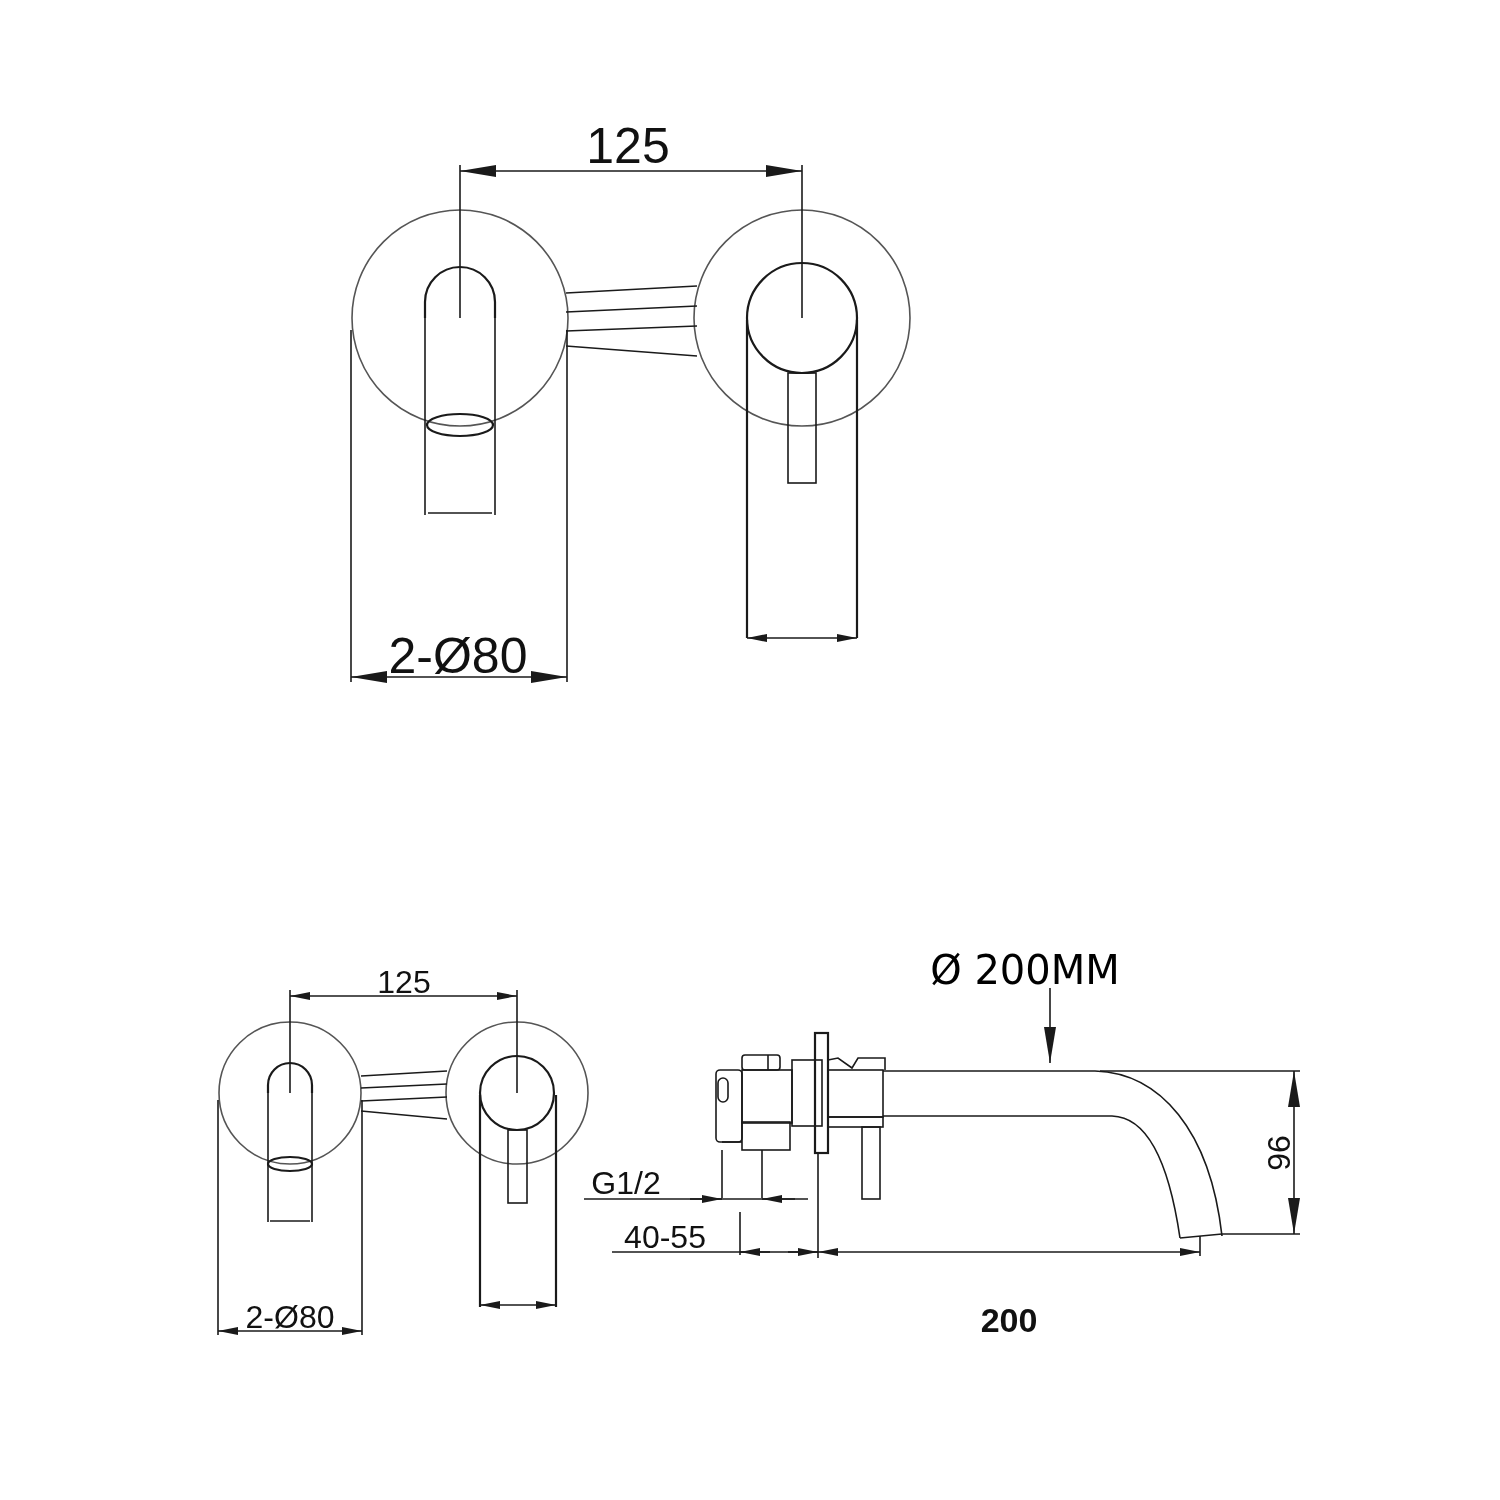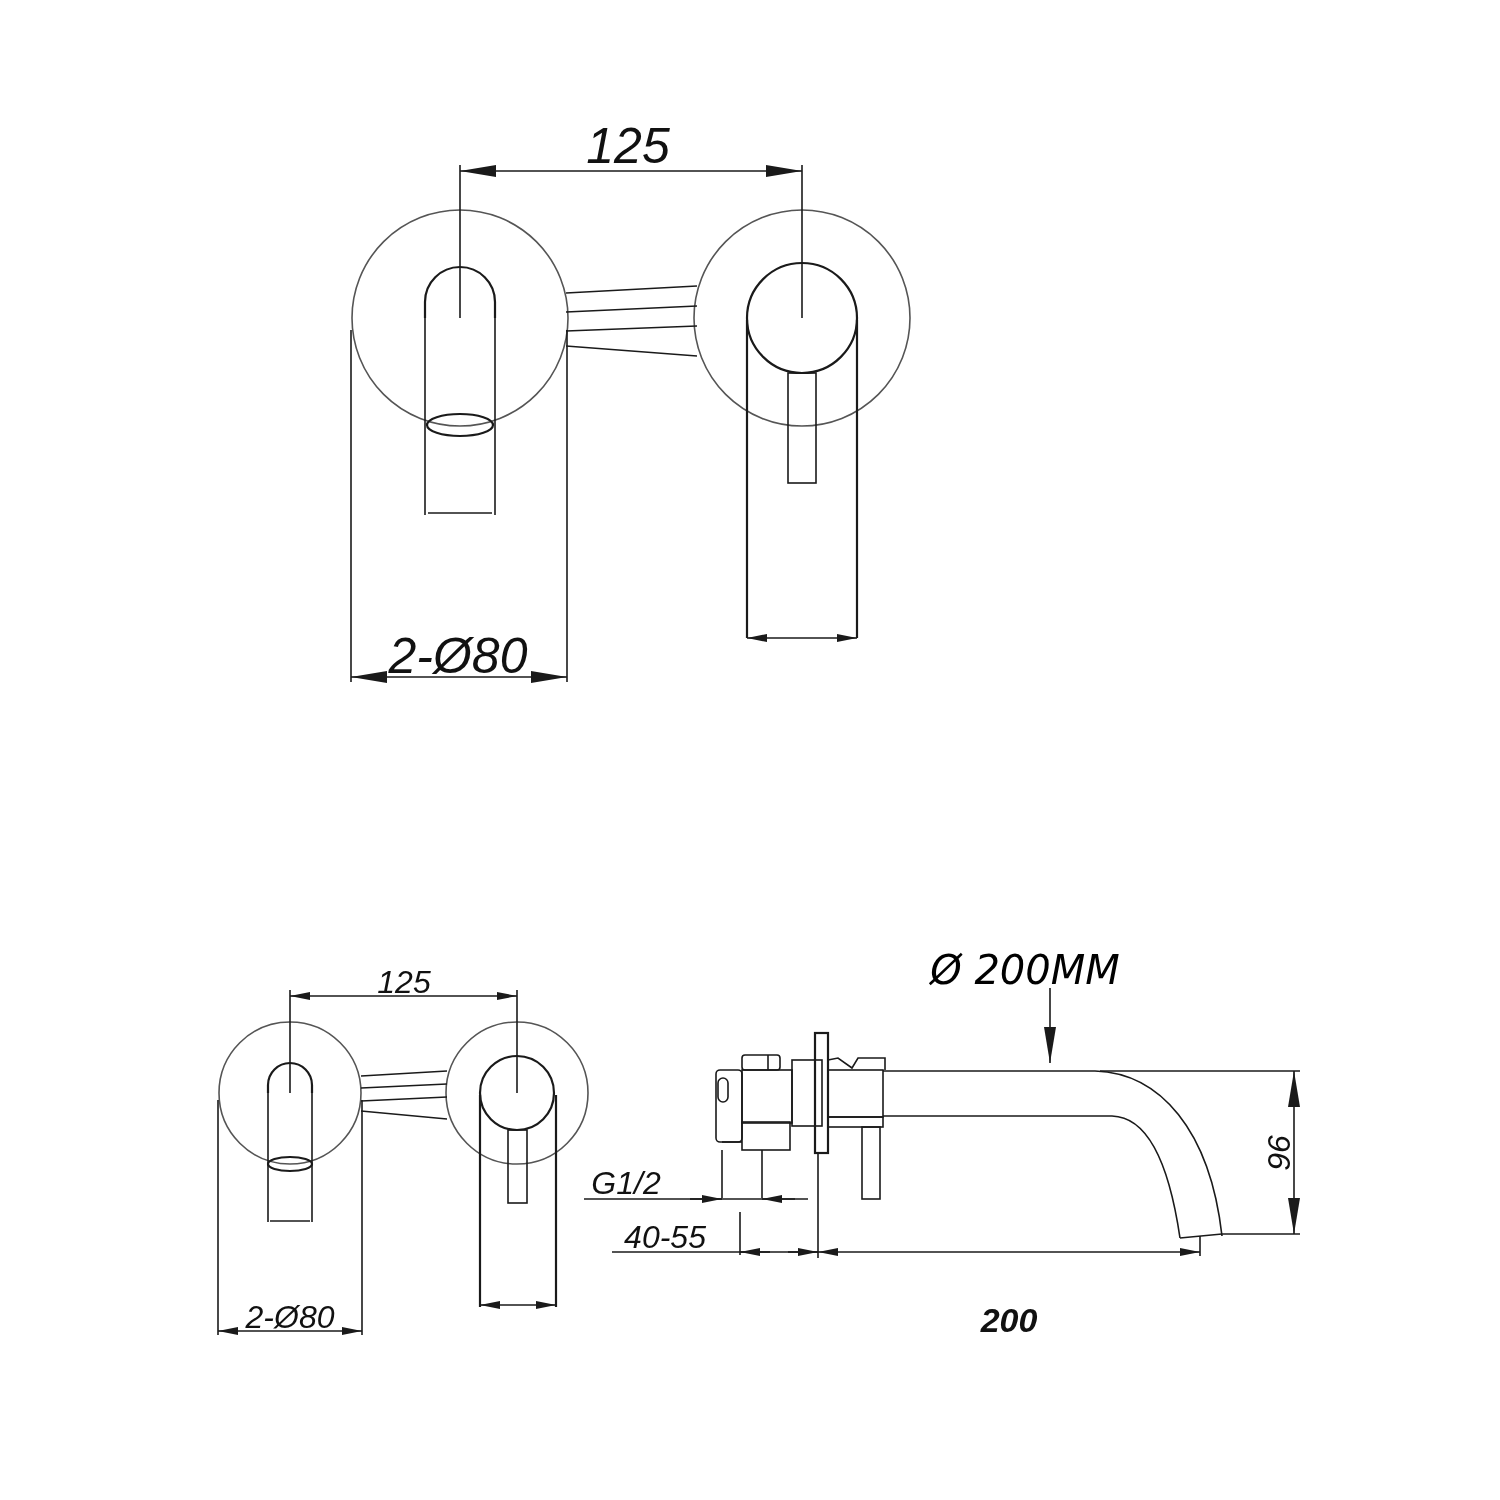--- a/index.html
+++ b/index.html
@@ -1,16 +1,16 @@
 <!DOCTYPE html>
 <html><head>
 <meta charset="utf-8">
 <style>
   html, body { margin: 0; padding: 0; background: #ffffff; }
-  #canvas { position: relative; width: 1500px; height: 1500px; background: #ffffff; overflow: hidden; font-style: italic; }
+  #canvas { position: relative; width: 1500px; height: 1500px; background: #ffffff; overflow: hidden; }
   svg { position: absolute; left: 0; top: 0; }
   .ln { stroke: #1a1a1a; fill: none; }
   .thin { stroke-width: 1.6; }
   .med { stroke-width: 2.2; }
   .grey { stroke: #555555; }
   .lbl { font-family: "Liberation Sans", sans-serif; fill: #111111; }
   .lbl-big { font-size: 50px; }
   .lbl-sm { font-size: 32px; }
   .lbl-bold { font-size: 34px; font-weight: bold; }
   .lbl-dim { font-family: "DejaVu Sans", sans-serif; font-size: 40px; }

